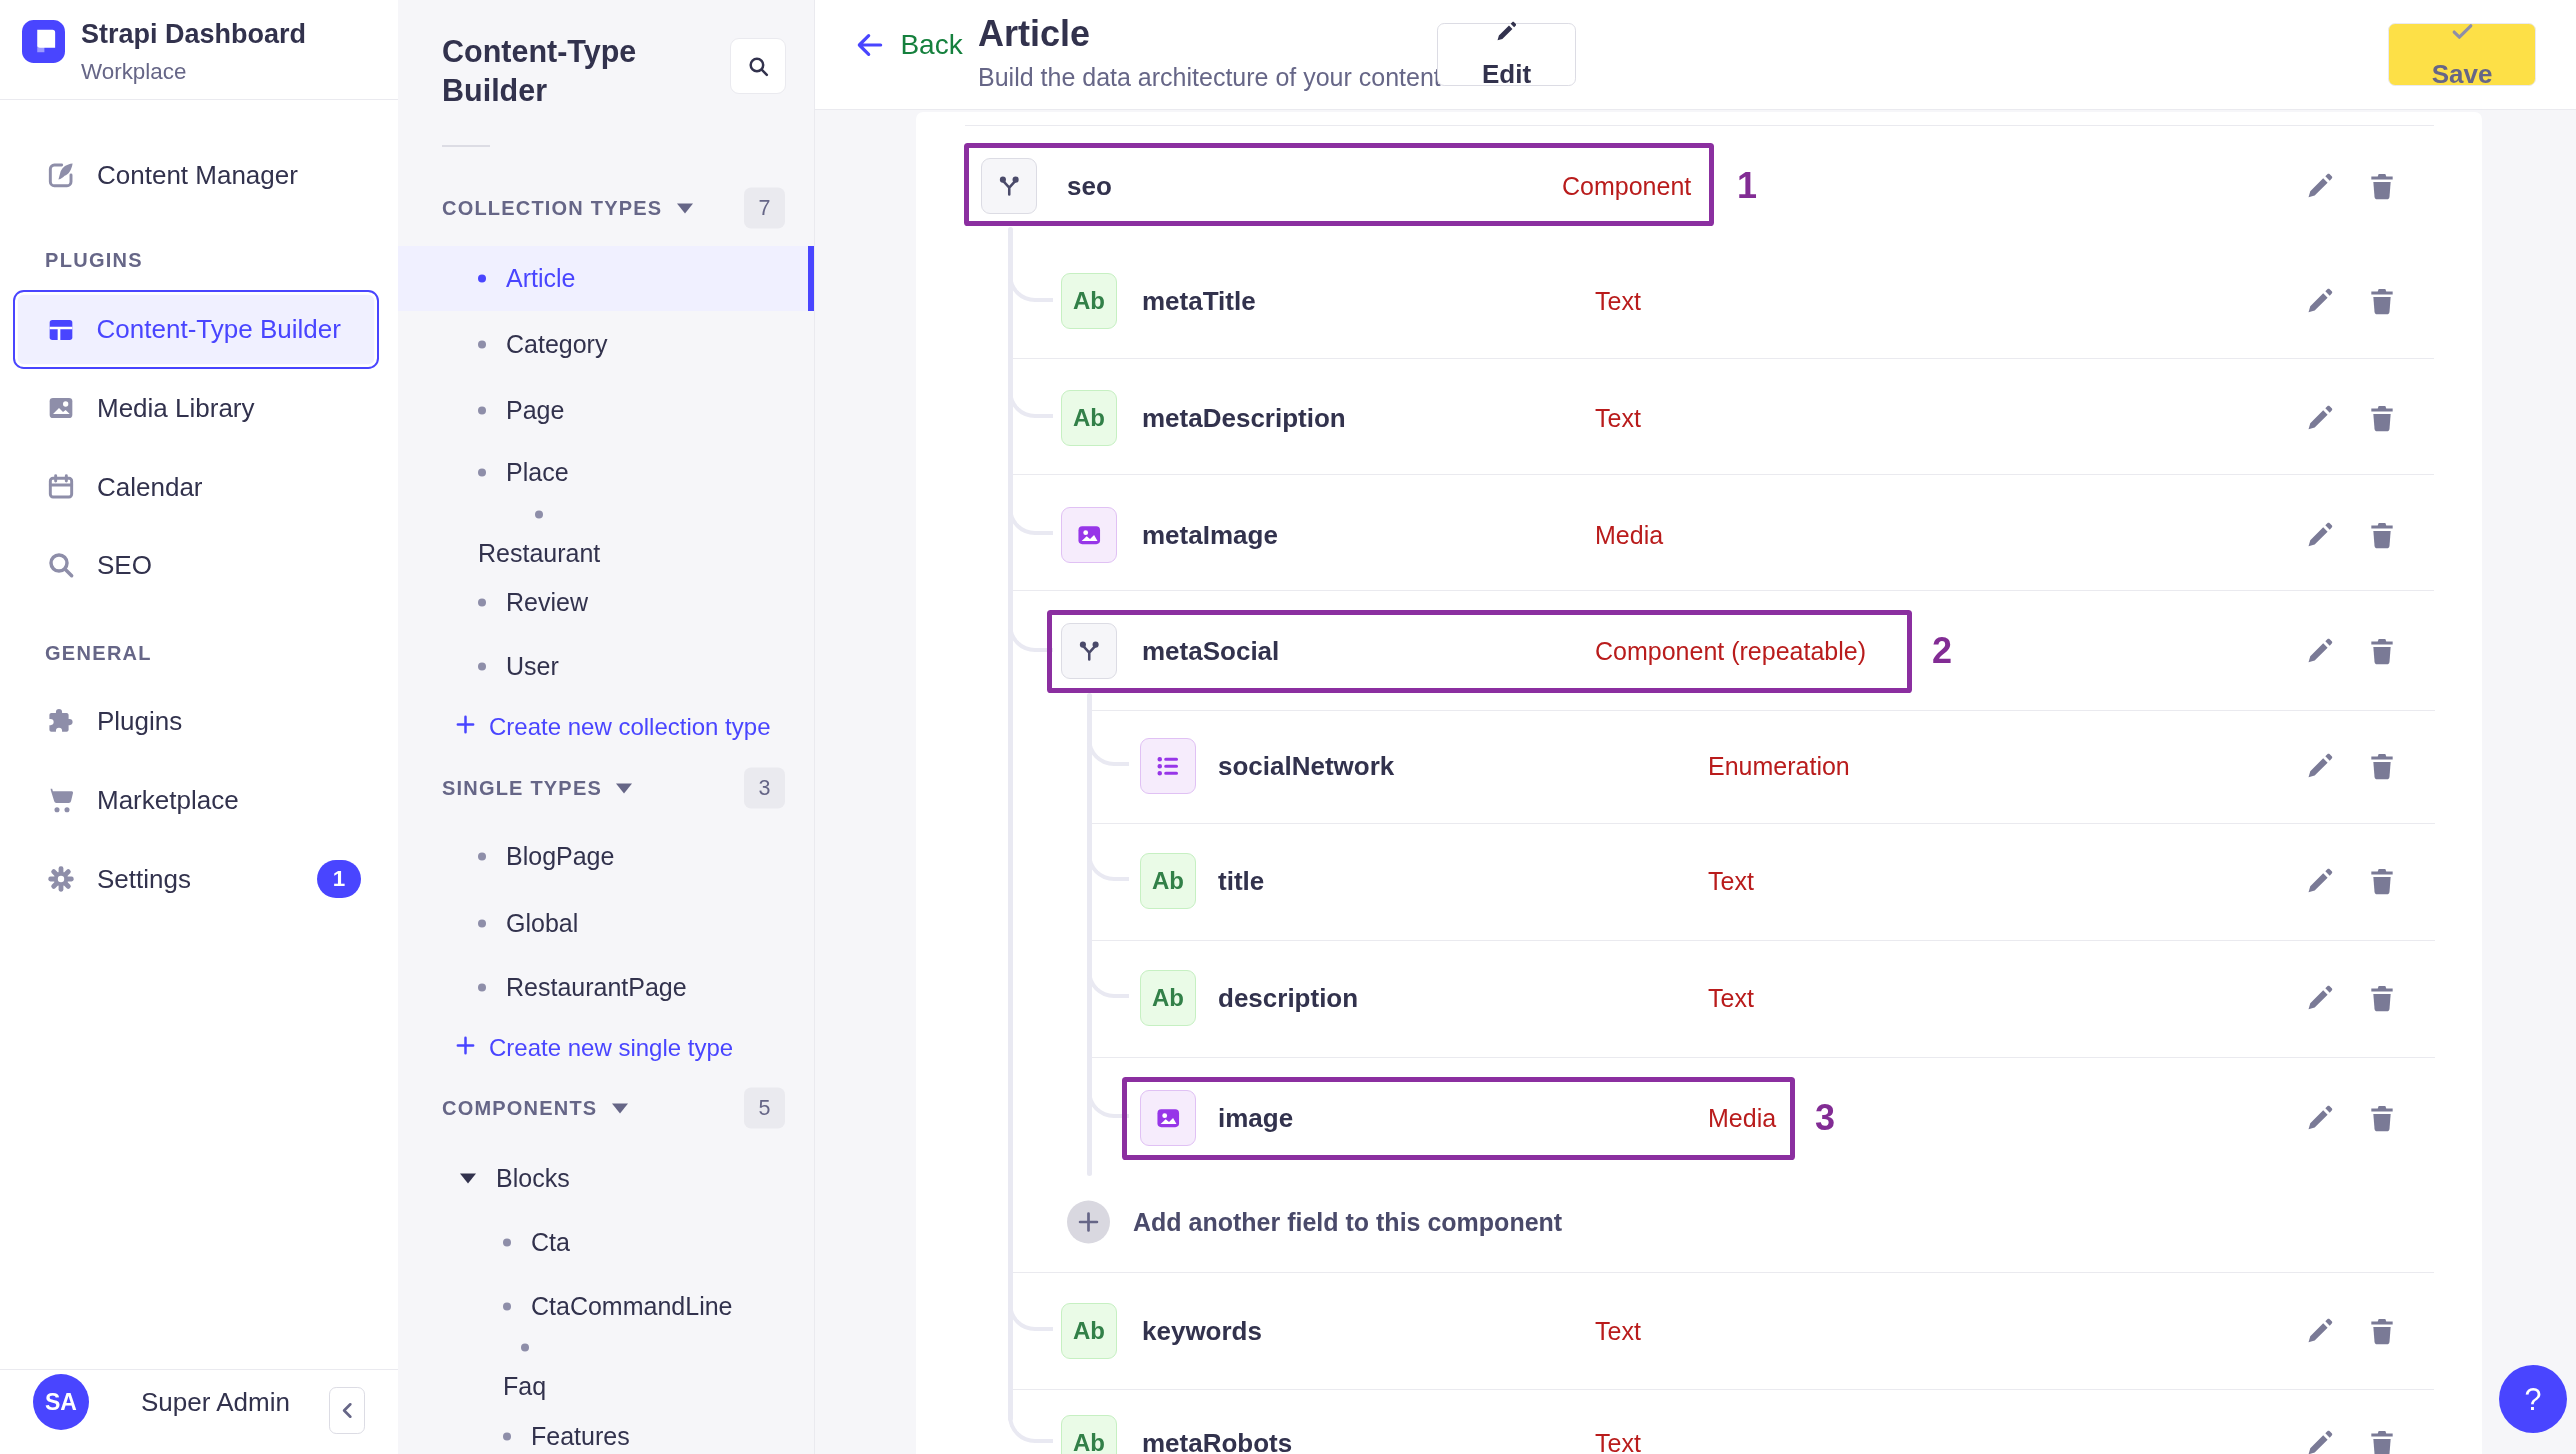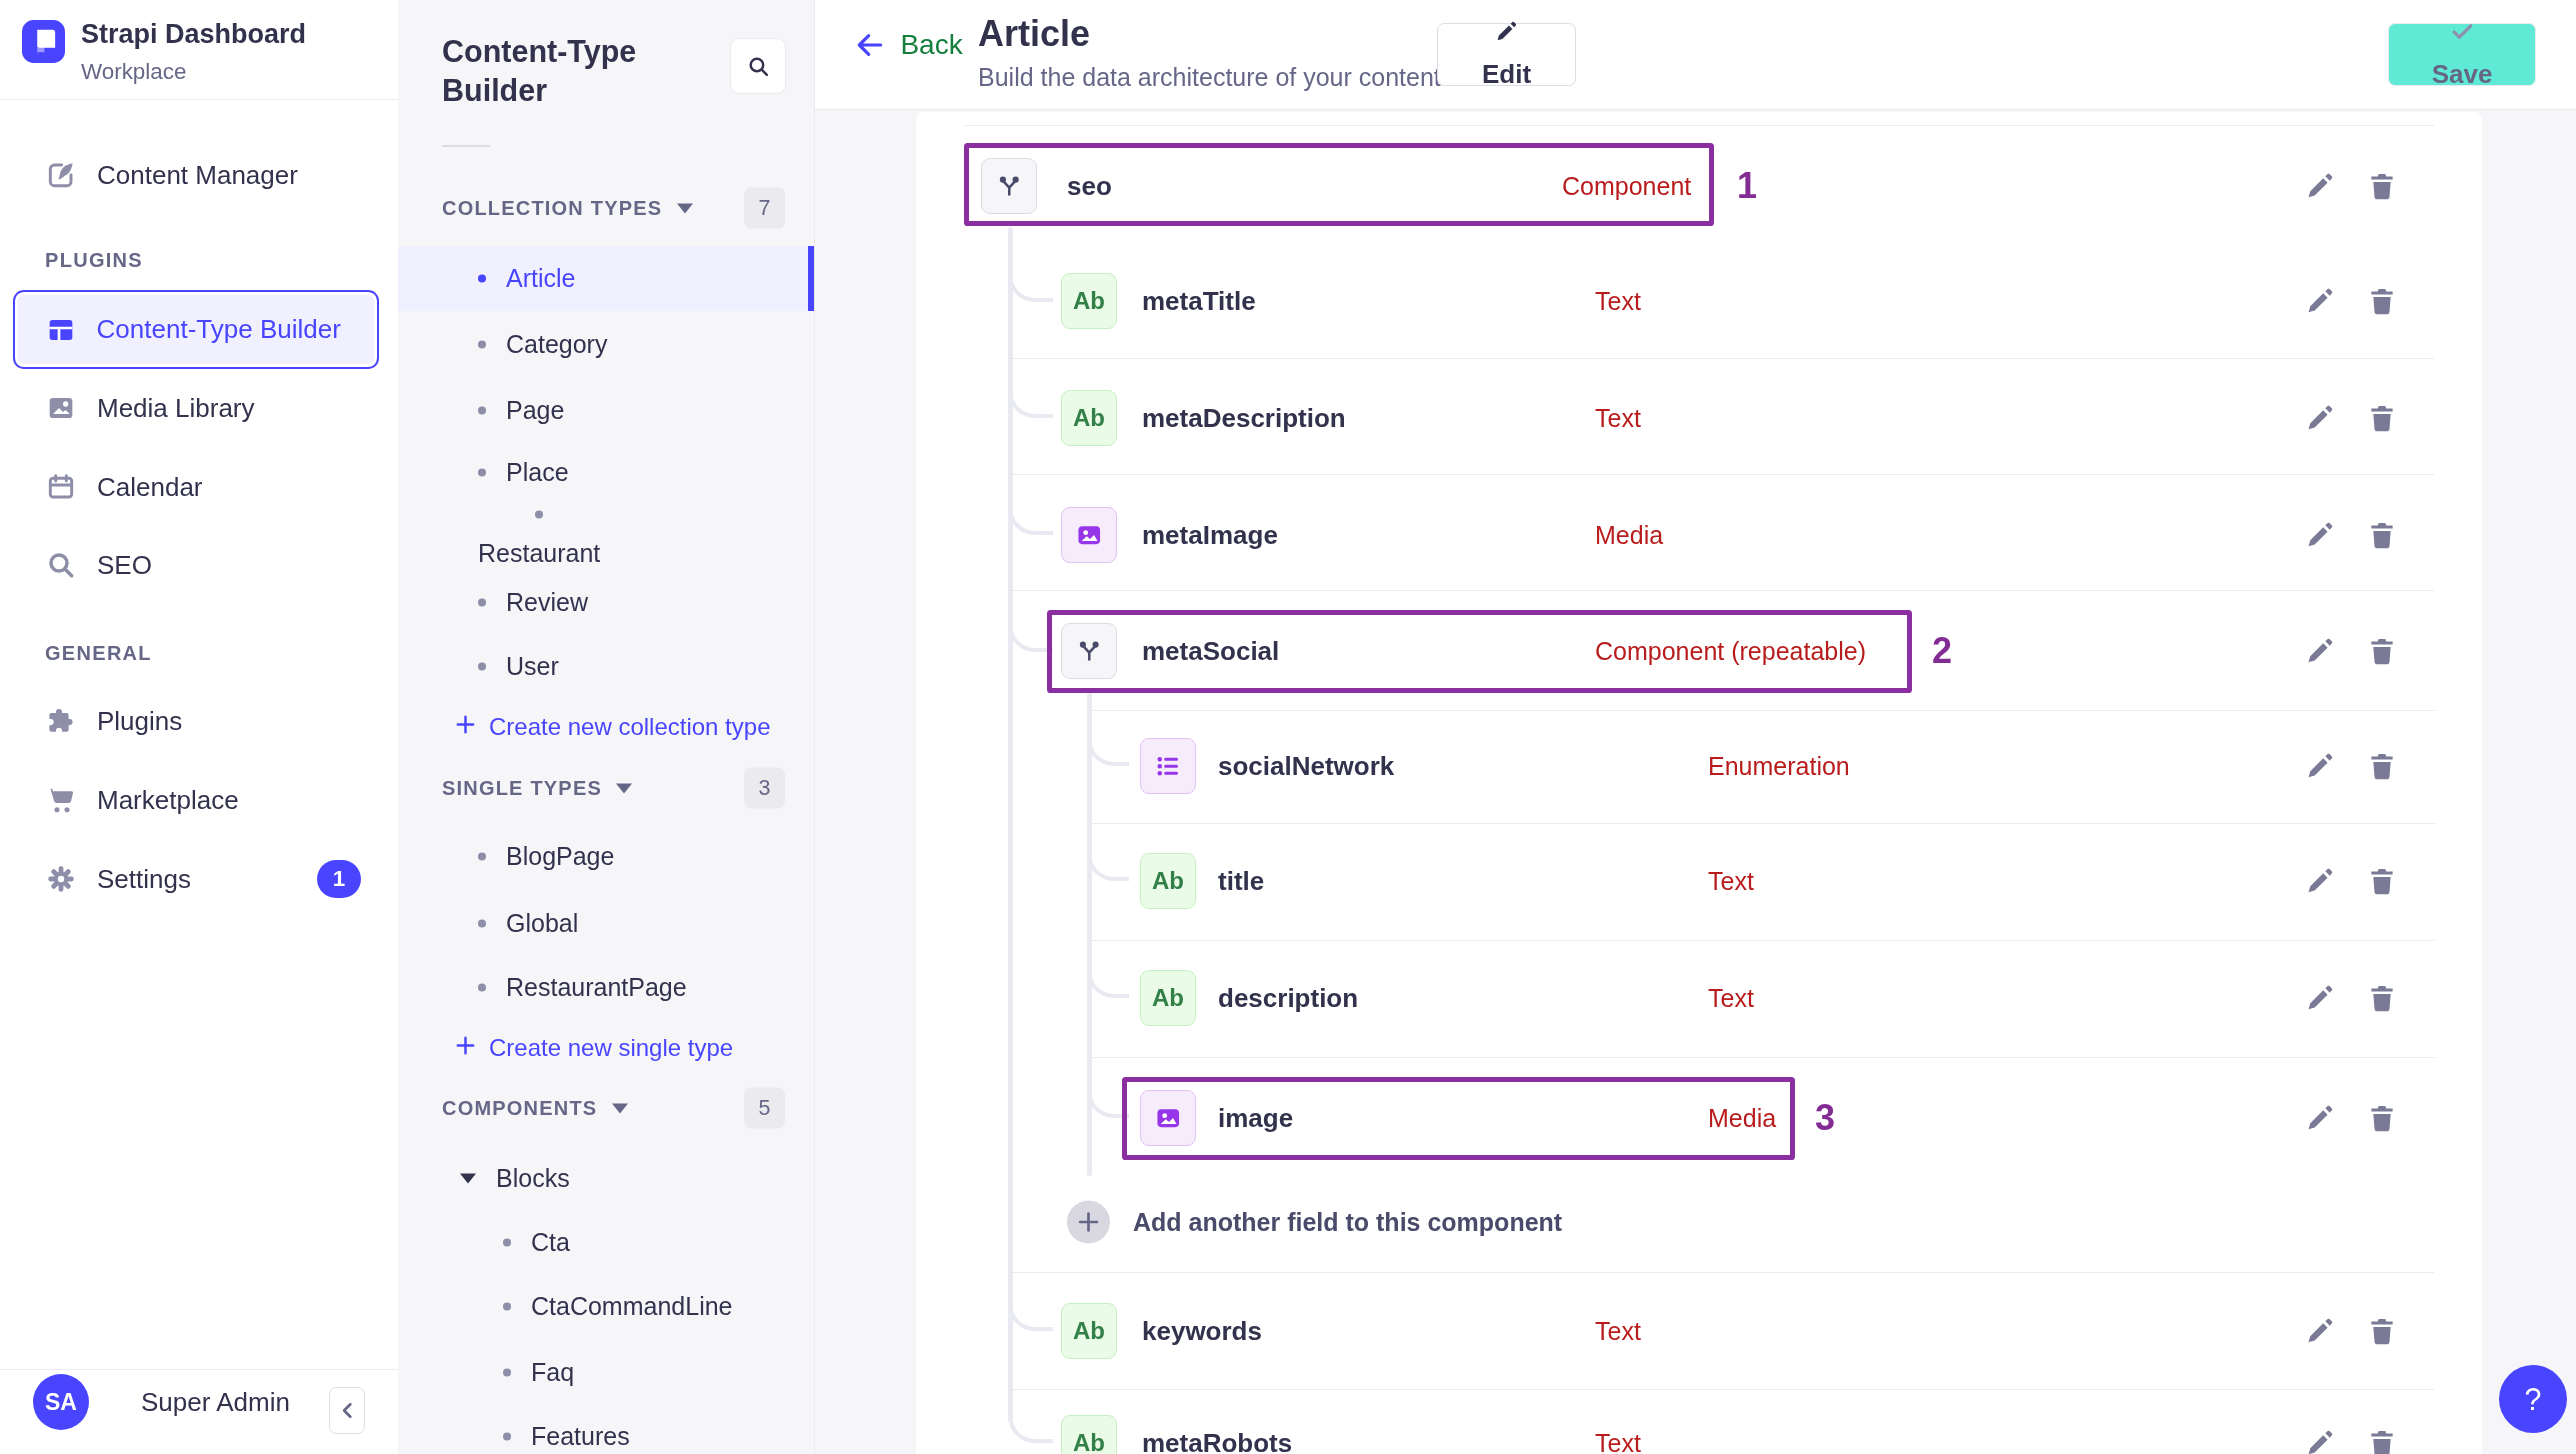--- a/index.html
+++ b/index.html
@@ -38,21 +38,21 @@
   .sn-link{position:absolute;left:56px;transform:translateY(-50%);display:flex;gap:12px;font-size:24px;color:#4945FF;}
 
   
   #main-header{position:absolute;left:815px;top:0;width:1761px;height:110px;background:#fff;border-bottom:0.9px solid #EAEAEF;box-sizing:border-box;}
   .back-link{position:absolute;left:39px;top:45px;transform:translateY(-50%);display:flex;align-items:center;gap:14.4px;color:#15803d;font-size:28px;justify-content:center;}
   .pg-title{position:absolute;left:163px;top:12.6px;font-size:36px;font-weight:700;color:#32324D;}
   .pg-sub{position:absolute;left:163px;top:63px;font-size:25px;color:#666687;}
   .btn{position:absolute;top:23px;height:63px;border-radius:7.2px;display:flex;align-items:center;justify-content:center;gap:14.4px;font-size:26px;font-weight:600;box-sizing:border-box;flex-direction:column;}
   .btn-edit{left:622px;width:139px;background:#fff;border:0.9px solid #DCDCE4;color:#32324D;}
   .btn-add{left:1280px;width:280px;background:#F0F0FF;border:0.9px solid #D9D8FF;color:#4945FF;}
-  .btn-save{left:1573px;width:148px;background:#5eead4;border:0.9px solid #EAEAEF;color:#666687;}
+  .btn-save{left:1573px;width:148px;background:#fde047;border:0.9px solid #EAEAEF;color:#666687;}
 
   #content{position:absolute;left:815px;top:110px;width:1761px;height:1345px;background:#F6F6F9;}
   #card{position:absolute;left:101px;top:1.8px;width:1566px;height:1343px;background:#fff;border-radius:7.2px 7.2px 0 0;}
 
   .divider{position:absolute;height:0.9px;background:#EAEAEF;}
   .tree-v{position:absolute;width:4.5px;background:#E9E9F2;border-radius:2.7px;}
   .elbow{position:absolute;border-left:4.5px solid #E9E9F2;border-bottom:4.5px solid #E9E9F2;border-bottom-left-radius:27px;box-sizing:border-box;}
   .frow{position:absolute;left:0;width:1566px;height:0;}
   .icon-box{position:absolute;top:0;transform:translateY(-50%);width:56px;height:56px;border-radius:9px;display:flex;align-items:center;justify-content:center;box-sizing:border-box;}
   .ib-text{background:#EAFBE7;border:0.9px solid #C6F0C2;color:#328048;font-size:24px;font-weight:700;}
@@ -284,21 +284,21 @@
       <span>Blocks</span>
     </div>
     <div class="sn-item sub" style="top:1242px;">
       <span class="bullet"></span>
       <span>Cta</span>
     </div>
     <div class="sn-item sub" style="top:1306px;">
       <span class="bullet"></span>
       <span>CtaCommandLine</span>
     </div>
-    <div class="sn-item sub" style="top:1372px;">
+    <div class="sn-item sub" style="top:1372px;flex-direction:column;">
       <span class="bullet"></span>
       <span>Faq</span>
     </div>
     <div class="sn-item sub" style="top:1436px;">
       <span class="bullet"></span>
       <span>Features</span>
     </div>
   </aside>
 
   <header id="main-header">

